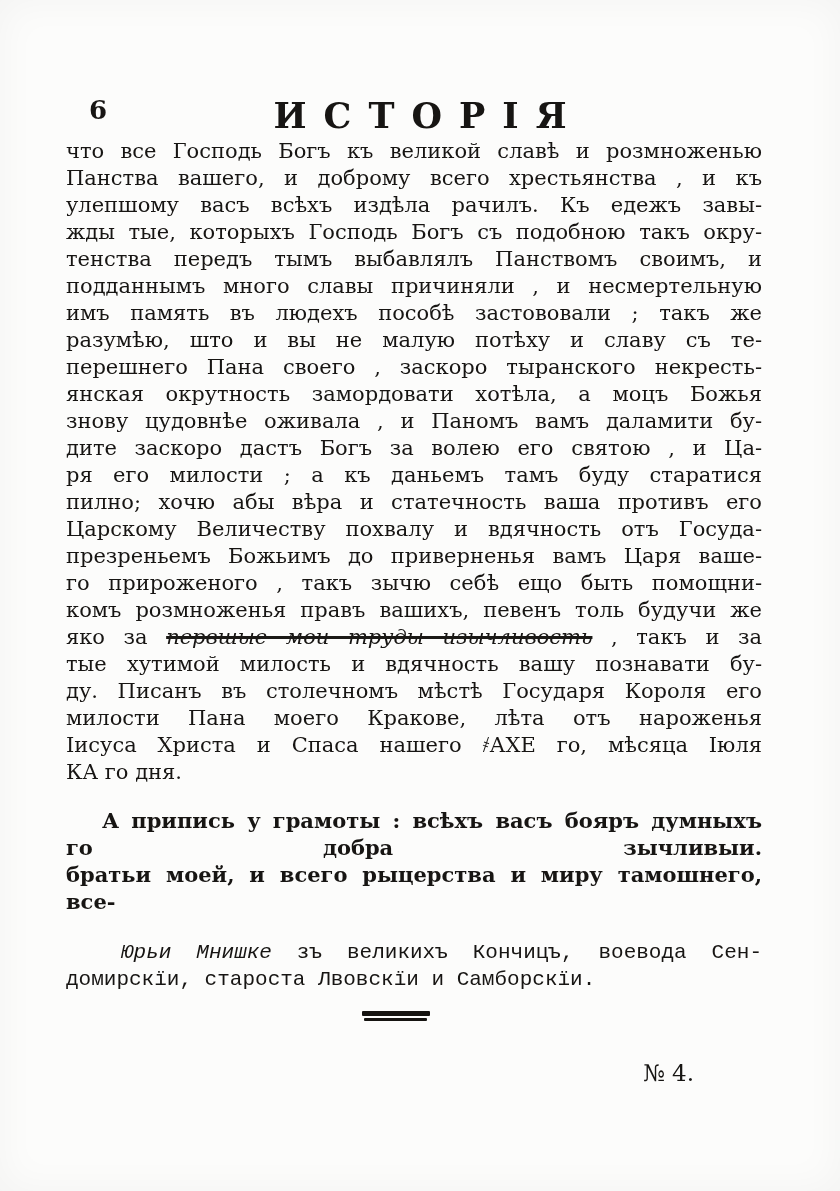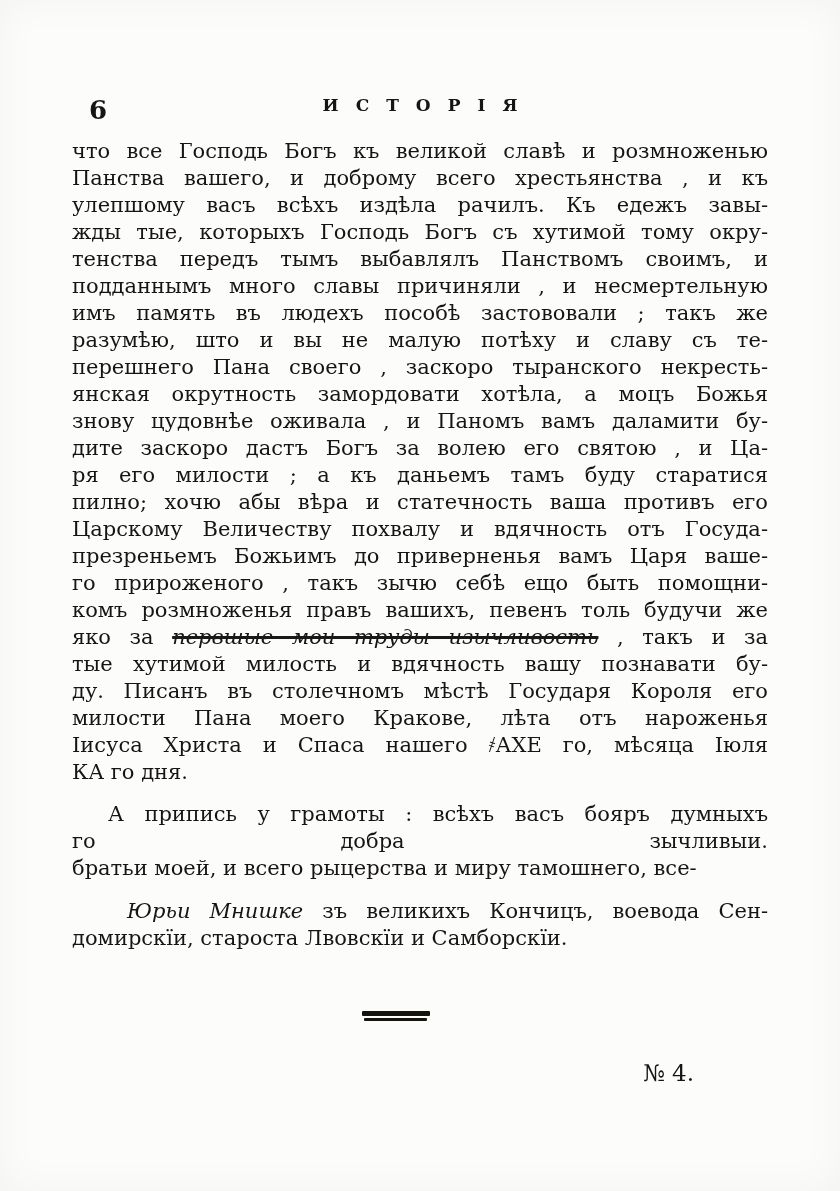--- a/index.html
+++ b/index.html
@@ -23,43 +23,43 @@
     top: 95px;
     font-size: 26px;
     font-weight: bold;
   }
   .running-title {
     position: absolute;
     top: 95px;
     left: 0;
     right: 0;
     text-align: center;
-    font-size: 17px;
+    font-size: 35px;
     font-weight: bold;
     letter-spacing: 17px;
     text-indent: 17px;
   }
   .textblock {
     position: absolute;
-    left: 72px;
+    left: 66px;
     top: 138px;
     width: 696px;
     font-size: 21px;
     line-height: 27px;
   }
   .tline {
     text-align: justify;
     text-align-last: justify;
   }
   .para .tline:last-child {
     text-align-last: left;
   }
-  .para-postscript { margin-top: 15px; }
+  .para-postscript { margin-top: 21px; font-weight: bold; }
   .para-postscript .tline:first-child { text-indent: 36px; }
-  .para-signature { margin-top: 16px; }
+  .para-signature { margin-top: 24px; font-family: Liberation Mono, monospace; }
   .para-signature .tline:first-child { text-indent: 55px; }
   .tline s {
     text-decoration: line-through;
     text-decoration-thickness: 2.5px;
     text-decoration-color: #1b1916;
     font-style: italic;
   }
   .tline em { font-style: italic; }
   .divider {
     position: absolute;
@@ -94,21 +94,21 @@
 
   <div class="pageno">6</div>
 
   <div class="running-title">ИСТОРІЯ</div>
 
   <div class="textblock">
     <div class="para para-letter">
         <div class="tline">что все Господь Богъ къ великой славѣ и розмноженью</div>
         <div class="tline">Панства вашего, и доброму всего хрестьянства , и къ</div>
         <div class="tline">улепшому васъ всѣхъ издѣла рачилъ. Къ едежъ завы-</div>
-        <div class="tline">жды тые, которыхъ Господь Богъ съ хутимой тому окру-</div>
+        <div class="tline">жды тые, которыхъ Господь Богъ съ подобною такъ окру-</div>
         <div class="tline">тенства передъ тымъ выбавлялъ Панствомъ своимъ, и</div>
         <div class="tline">подданнымъ много славы причиняли , и несмертельную</div>
         <div class="tline">имъ память въ людехъ пособѣ застововали ; такъ же</div>
         <div class="tline">разумѣю, што и вы не малую потѣху и славу съ те-</div>
         <div class="tline">перешнего Пана своего , заскоро тыранского некресть-</div>
         <div class="tline">янская окрутность замордовати хотѣла, а моцъ Божья</div>
         <div class="tline">знову цудовнѣе оживала , и Паномъ вамъ даламити бу-</div>
         <div class="tline">дите заскоро дастъ Богъ за волею его святою , и Ца-</div>
         <div class="tline">ря его милости ; а къ даньемъ тамъ буду старатися</div>
         <div class="tline">пилно; хочю абы вѣра и статечность ваша противъ его</div>

